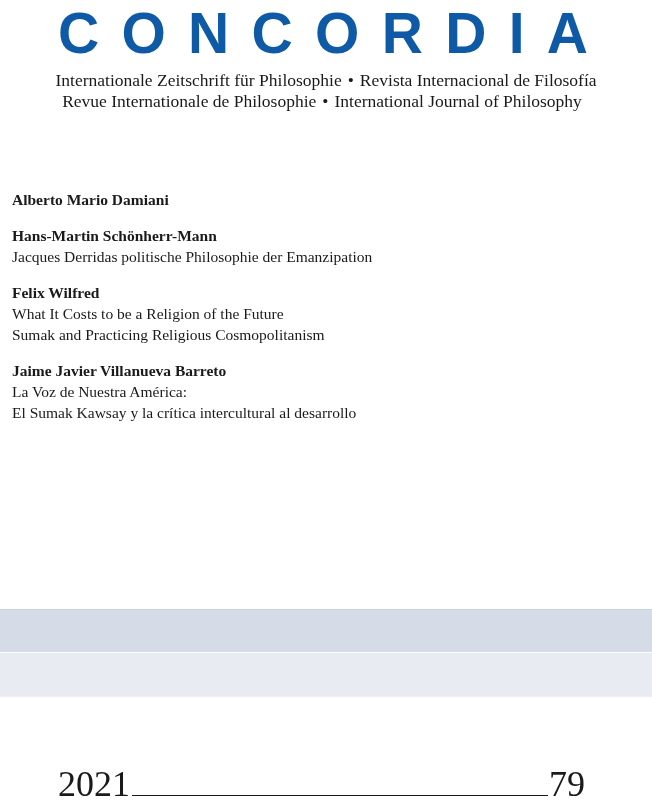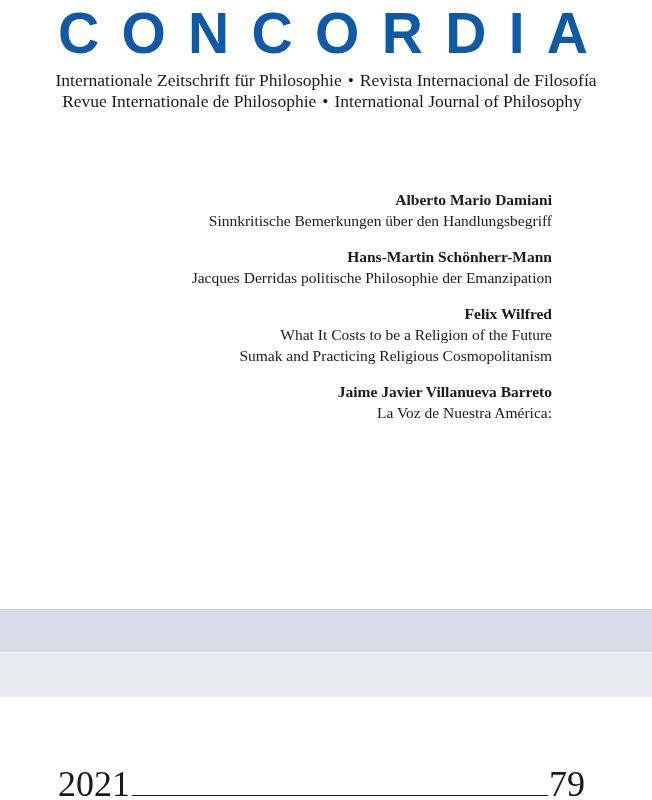--- a/index.html
+++ b/index.html
@@ -47,24 +47,24 @@
       line-height: 21px;
       color: #1a1a1a;
       white-space: nowrap;
     }
     .subtitle.line1 { top: 70px; left: 0px; }
     .subtitle.line2 { top: 91px; left: -4px; }
     .sep { margin: 0 6px; }
 
     .contents {
       position: absolute;
-      left: 4px;
+      left: 12px;
       top: 189px;
       width: 548px;
-      text-align: right;
+      text-align: left;
     }
     .article {
       margin: 0 0 15px 0;
     }
     .author {
       font-weight: bold;
       font-size: 15.5px;
       line-height: 21px;
       white-space: nowrap;
     }
@@ -132,34 +132,34 @@
     <span>Internationale Zeitschrift für Philosophie</span><span class="sep">•</span><span>Revista Internacional de Filosofía</span>
   </div>
   <div class="subtitle line2">
     <span>Revue Internationale de Philosophie</span><span class="sep">•</span><span>International Journal of Philosophy</span>
   </div>
 </div>
 
 <div class="contents">
   <div class="article">
     <div class="author">Alberto Mario Damiani</div>
-    <div class="article-title">Sinnkritische Bemerkungen über den Handlungsbegriff</div>
   </div>
   <div class="article">
     <div class="author">Hans-Martin Schönherr-Mann</div>
     <div class="article-title">Jacques Derridas politische Philosophie der Emanzipation</div>
   </div>
   <div class="article">
     <div class="author">Felix Wilfred</div>
     <div class="article-title">What It Costs to be a Religion of the Future</div>
     <div class="article-title">Sumak and Practicing Religious Cosmopolitanism</div>
   </div>
   <div class="article">
     <div class="author">Jaime Javier Villanueva Barreto</div>
     <div class="article-title">La Voz de Nuestra América:</div>
+    <div class="article-title">El Sumak Kawsay y la crítica intercultural al desarrollo</div>
   </div>
 </div>
 
 <div class="band1"></div>
 <div class="band2"></div>
 
 <div class="footer">
   <span>2021</span>
   <span class="rule"></span>
   <span>79</span>

